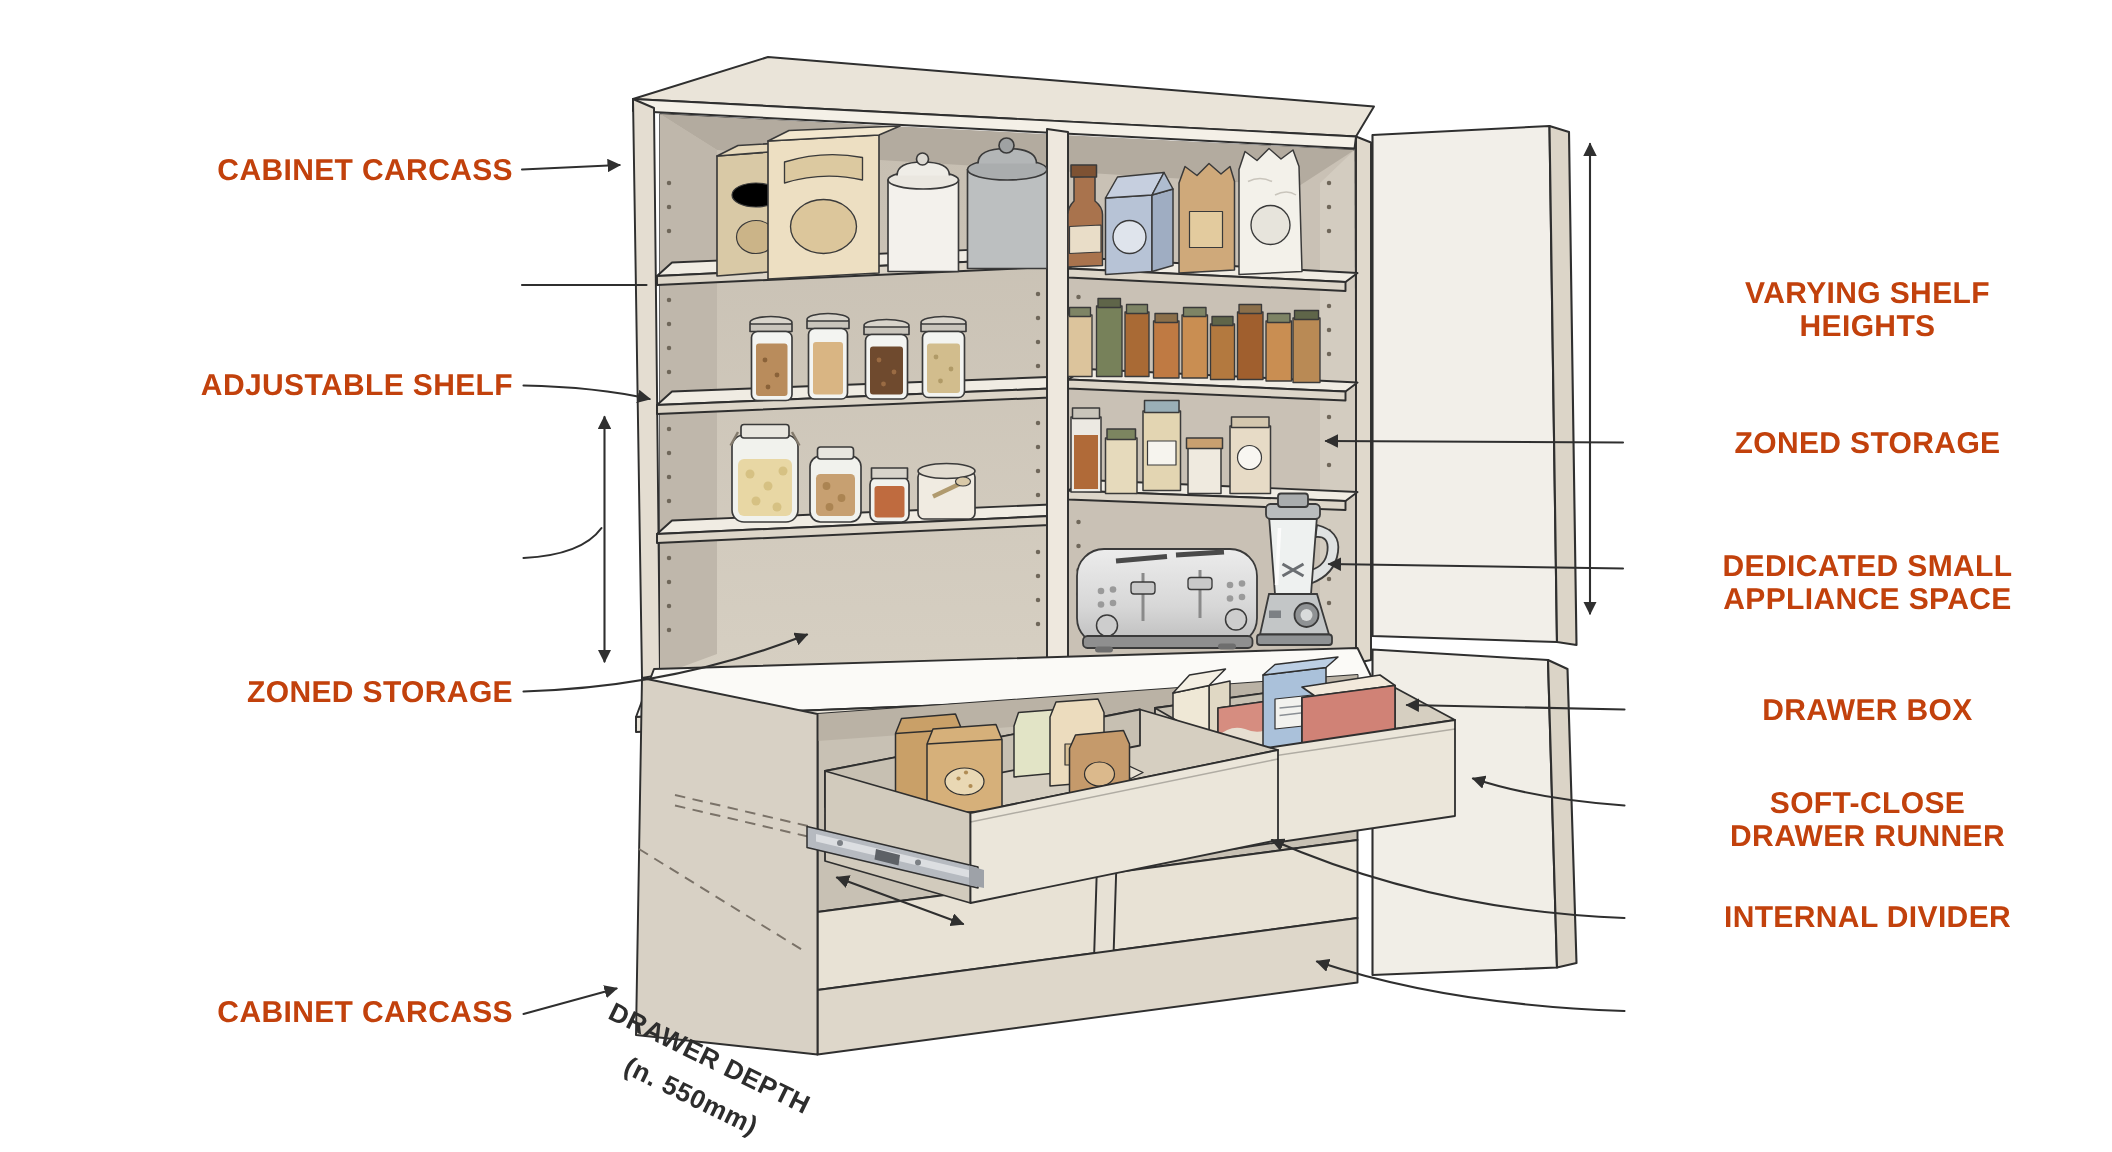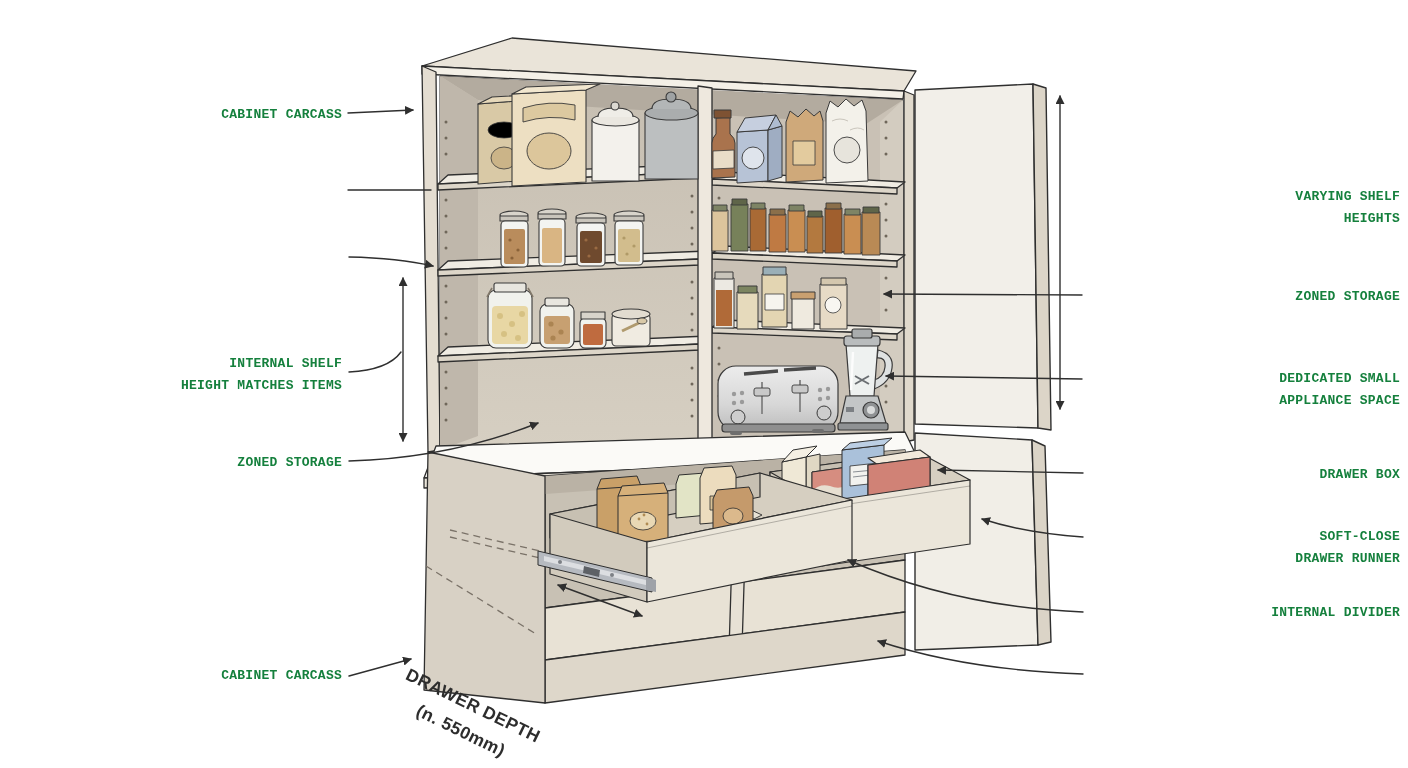--- a/index.html
+++ b/index.html
@@ -1,25 +1,25 @@
 <!DOCTYPE html>
 <html><head>
 <meta charset="utf-8">
 <style>
   html,body{margin:0;padding:0;}
   body{width:1408px;height:768px;background:#ffffff;font-family:"Liberation Sans","DejaVu Sans",sans-serif;overflow:hidden;}
   .stage{position:relative;width:1408px;height:768px;background:#ffffff;}
   .stage svg{position:absolute;left:0;top:0;}
   .callout{
-    position:absolute;color:#15803d;font-size:13px;font-weight:600;
+    position:absolute;color:#c2410c;font-size:20px;font-weight:600;
     letter-spacing:.25px;line-height:21.5px;white-space:pre-line;
-    -webkit-user-select:none;user-select:none;font-family:Liberation Mono, monospace;
+    -webkit-user-select:none;user-select:none;
   }
   .callout.left{left:40px;width:302px;text-align:right;}
-  .callout.right{left:1090px;width:310px;text-align:right;}
+  .callout.right{left:1090px;width:310px;text-align:center;}
   .dimension{
     position:absolute;left:378px;top:690px;width:178px;text-align:center;
     color:#2d2d2d;font-size:17.5px;font-weight:600;letter-spacing:.4px;
     line-height:28px;white-space:pre-line;
     transform:rotate(26deg);transform-origin:center;
   }
 </style>
 </head>
 <body>
 
@@ -483,22 +483,21 @@
     <path d="M1082,379 L886,376" marker-end="url(#ah)"></path>
     <path d="M1083,473 L938,470" marker-end="url(#ah)"></path>
     <path d="M1083,537 Q1025,533 982,519" marker-end="url(#ah)"></path>
     <path d="M1083,612 Q955,607 848,560" marker-end="url(#ah)"></path>
     <path d="M1083,674 Q965,670 878,641" marker-end="url(#ah)"></path>
     <path d="M558,585 L642,616" marker-start="url(#ah)" marker-end="url(#ah)"></path>
   </g>
 </svg>
 
 <div class="callout left" style="top:104px">CABINET CARCASS</div>
-<div class="callout left" style="top:353px">INTERNAL SHELF
-HEIGHT MATCHES ITEMS</div>
+<div class="callout left" style="top:247px">ADJUSTABLE SHELF</div>
 <div class="callout left" style="top:452px">ZONED STORAGE</div>
 <div class="callout left" style="top:665px">CABINET CARCASS</div>
 
 <div class="callout right" style="top:186px">VARYING SHELF
 HEIGHTS</div>
 <div class="callout right" style="top:286px">ZONED STORAGE</div>
 <div class="callout right" style="top:464px">DRAWER BOX</div>
 <div class="callout right" style="top:368px">DEDICATED SMALL
 APPLIANCE SPACE</div>
 <div class="callout right" style="top:526px">SOFT-CLOSE

